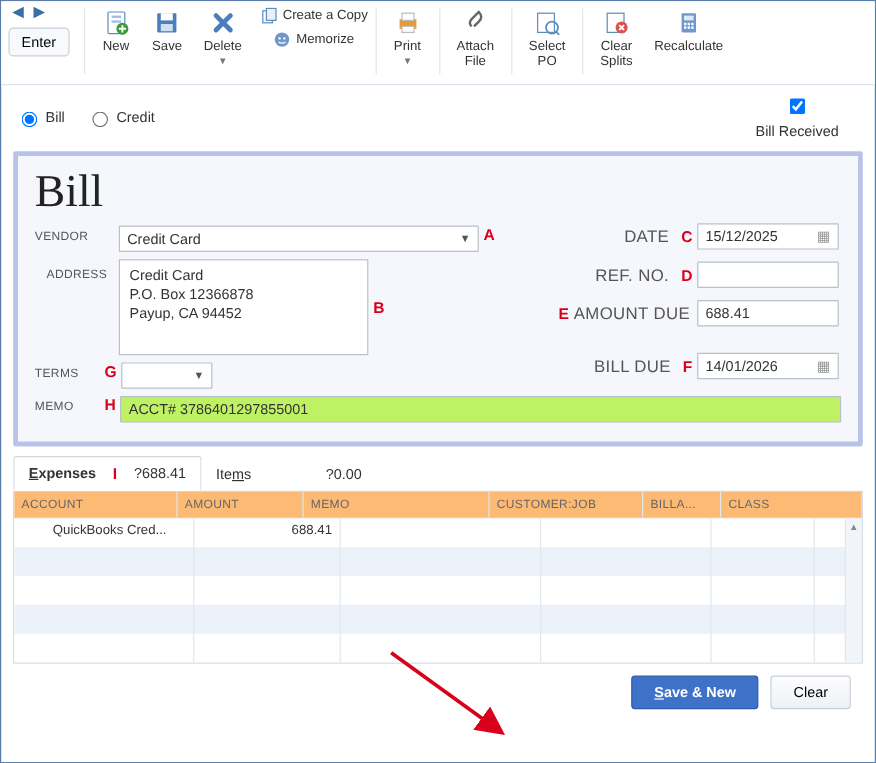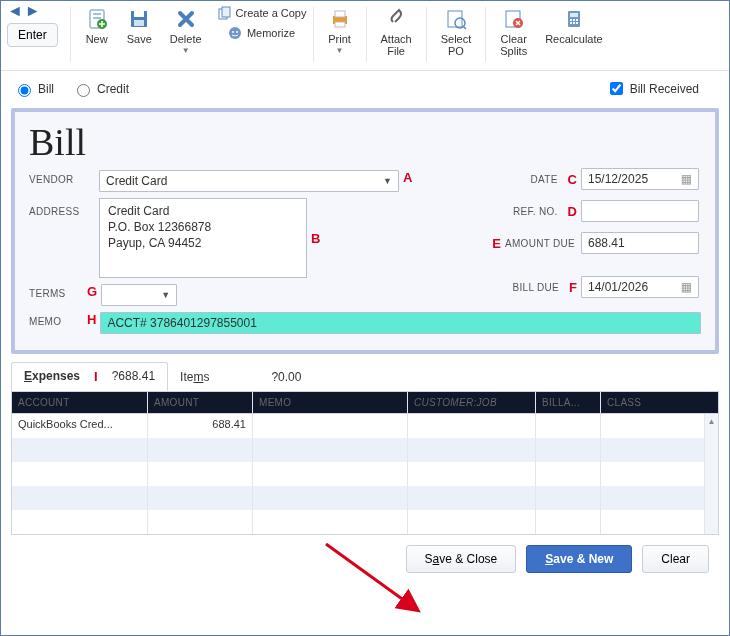--- a/index.html
+++ b/index.html
@@ -89,21 +89,21 @@
   .sep { width:1px; background:#e0e6ee; margin:2px 4px; align-self:stretch; }
   
   .type-bar {
     display:flex;
     align-items:center;
     padding: 8px 12px;
     font-size:12px;
   }
   .type-bar label { display:flex; align-items:center; gap:4px; margin-right:18px; cursor:pointer; }
   .spacer { flex:1; }
-  .received { display:flex; align-items:center; gap:4px; cursor:pointer; }
+  .received { display:flex; align-items:center; gap:4px; cursor:pointer;flex-direction:column; }
   
   .bill-zone {
     margin: 2px 10px 6px 10px;
     border: 4px solid #b9c3e8;
     border-radius: 2px;
     padding: 8px 14px 10px 14px;
     background: #f5f7fc;
     position: relative;
   }
   .bill-title {
@@ -132,41 +132,41 @@
     margin: 0 4px;
   }
   .field {
     border:1px solid #b8c0cc;
     background:#fff;
     padding:3px 6px;
     font-size:12px;
     height:22px;
     border-radius:1px;
   }
-  .field-text { background:#5eead4; }
+  .field-text { background:#bef264; }
   .vendor-field { width: 300px; display:flex; align-items:center; justify-content:space-between; }
   .dropdown-caret { font-size:9px; color:#555; }
   .address-box {
     width: 208px;
     height: 80px;
     border:1px solid #b8c0cc;
     background:#fff;
     padding:4px 8px;
     font-size:12px;
     line-height:16px;
     white-space: pre-line;
   }
   .right-col {
     position:absolute;
     top:56px;
     right:16px;
     width: 270px;
   }
   .right-row { display:flex; align-items:center; justify-content:flex-end; margin-bottom:10px; height:22px; }
-  .rlbl { font-size:10px; color:#555; margin-right:6px; letter-spacing:.3px; }
+  .rlbl { font-size:14px; color:#555; margin-right:6px; letter-spacing:.3px; }
   .date-field { width:118px; display:flex; align-items:center; justify-content:space-between;gap:30px; }
   .small-field { width:118px; }
   .memo-field { flex: 1; }
   .terms-field { width: 76px; display:flex; align-items:center; justify-content:flex-end; }
   .cal-icon { color:#999; font-size:12px; }
   
   .tabs-row {
     display:flex;
     align-items:center;
     padding: 2px 10px 0 10px;
@@ -188,42 +188,42 @@
     border-radius:3px 3px 0 0;
   }
   .tab .amt { font-weight:normal; }
   
   .grid-wrap {
     margin: 0 10px;
     border:1px solid #cfd6e0;
   }
   .grid-head {
     display:flex;
-    background:#0f172a;
+    background:#fdba74;
     border-bottom:1px solid #cfd6e0;
     font-size:10px;
     color:#666;
     letter-spacing:.3px;
   }
   .gh { padding:5px 6px; border-right:1px solid #e2e7ee; }
   .c-acct { width: 136px; }
   .c-amt { width: 105px; }
   .c-memo { width: 155px; }
-  .c-cust { width: 128px; font-style: italic; }
+  .c-cust { width: 128px; }
   .c-bill { width: 65px; }
   .c-class { flex:1; border-right:none; }
   .grid-body {
     height: 120px;
     overflow:hidden;
     position:relative;
     background:#fff;
   }
   .grow { display:flex; height:24px; font-size:11px; }
   .grow.alt { background:#eaf1f9; }
-  .gc { padding:4px 6px; border-right:1px solid #e2e7ee; overflow:hidden; white-space:nowrap; text-overflow:ellipsis; }
+  .gc { padding:4px 6px; border-right:1px solid #e2e7ee; overflow:hidden; white-space:nowrap; text-overflow:ellipsis;margin-left:26px; }
   .gc.c-amt { text-align:right; }
   .scrollbar {
     position:absolute; right:0; top:0; bottom:0; width:14px;
     background:#f1f4f8; border-left:1px solid #e2e7ee;
   }
   .scroll-arrow { height:14px; display:flex; align-items:center; justify-content:center; font-size:8px; color:#888; }
   
   .btn-row {
     display:flex;
     justify-content:flex-end;
@@ -422,21 +422,21 @@
     <div class="form-row">
       <div class="lbl">VENDOR</div>
       <div class="field vendor-field">
         <span>Credit Card</span>
         <span class="dropdown-caret">▼</span>
       </div>
       <span class="marker">A</span>
     </div>
 
     <div class="form-row" style="align-items:flex-start;">
-      <div class="lbl" style="padding-top:8px;">ADDRESS</div>
+      <div class="lbl" style="padding-top:8px;text-align:center;">ADDRESS</div>
       <div class="address-box">Credit Card
 P.O. Box 12366878
 Payup, CA 94452</div>
       <span class="marker" style="align-self:center;">B</span>
     </div>
 
     <div class="form-row">
       <div class="lbl">TERMS</div>
       <span class="marker" style="margin-left:-12px;">G</span>
       <div class="field terms-field">
@@ -543,23 +543,20 @@
           <div class="gc c-bill"></div>
           <div class="gc c-class"></div>
         </div>
       <div class="scrollbar">
         <div class="scroll-arrow">▲</div>
       </div>
     </div>
   </div>
 
   <div class="btn-row">
-    <button class="btn">
-      S<span class="underline-hint">a</span>ve &amp; Close
-    </button>
     <button class="btn primary">
       <span class="underline-hint">S</span>ave &amp; New
     </button>
     <button class="btn">Clear</button>
   </div>
 
   <svg class="red-arrow" viewBox="0 0 110 80">
     <defs>
       <marker id="ah" markerWidth="8" markerHeight="8" refX="6" refY="4" orient="auto">
         <path d="M0,0 L8,4 L0,8 Z" fill="#d8001a"></path>

